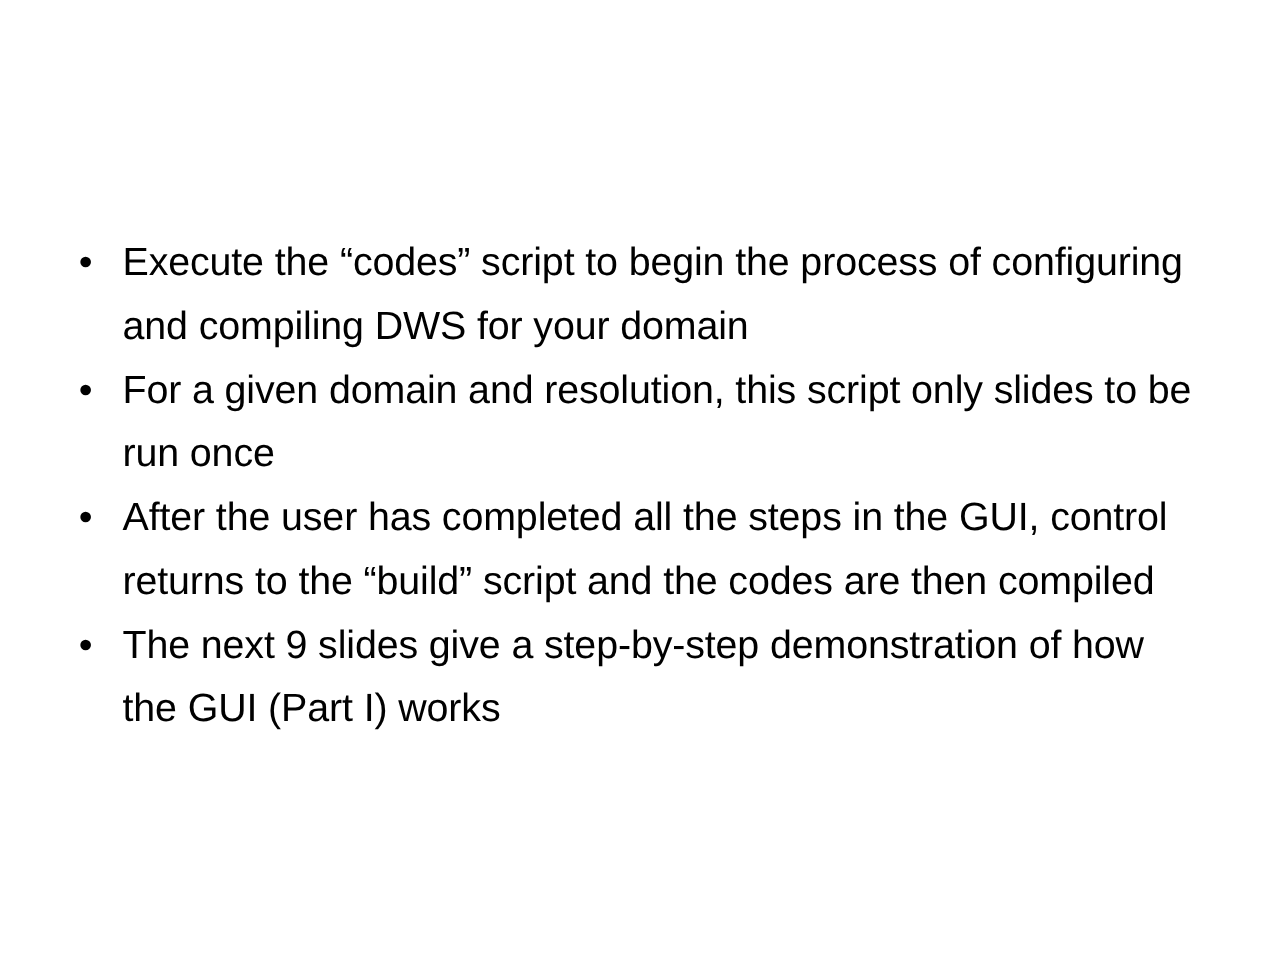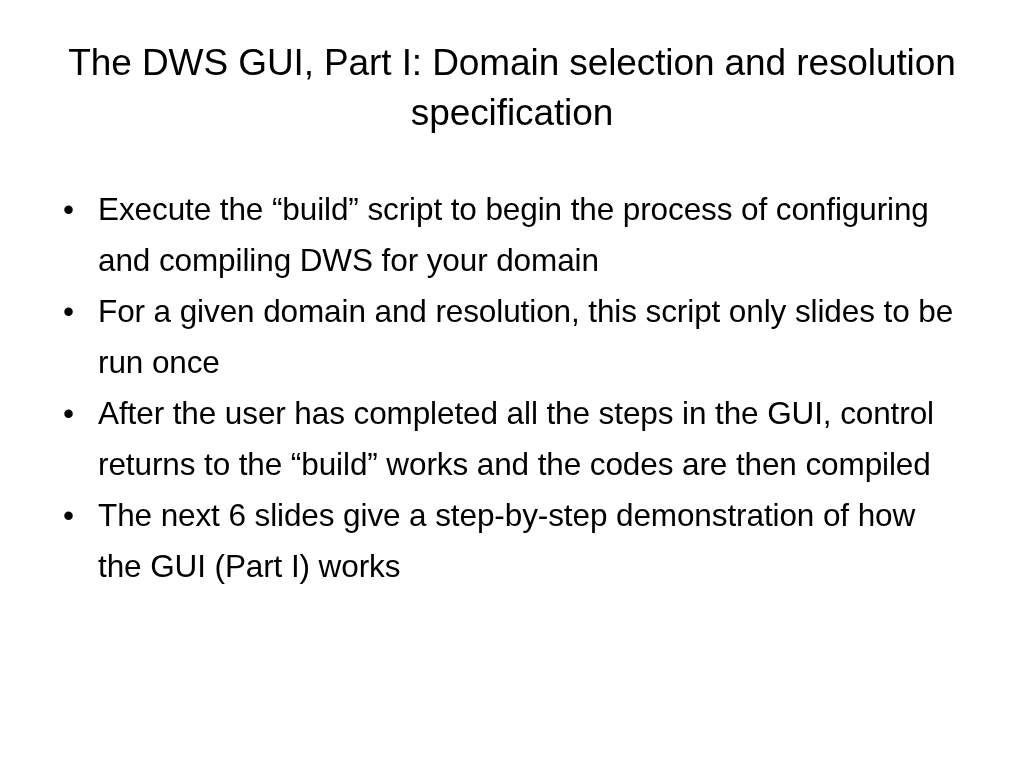--- a/index.html
+++ b/index.html
@@ -63,38 +63,37 @@
   }
   .bullet-text {
     display: block;
   }
 </style>
 </head>
 <body>
 
 <div class="slide">
 
-  <div class="slide-title">The DWS GUI, Part I: Domain selection and resolution specification</div>
 
   <div class="body-block">
 
     <div class="bullet-item">
       <span class="bullet-marker">•</span>
-      <span class="bullet-text">Execute the “build” script to begin the process of configuring and compiling DWS for your domain</span>
+      <span class="bullet-text">Execute the “codes” script to begin the process of configuring and compiling DWS for your domain</span>
     </div>
 
     <div class="bullet-item">
       <span class="bullet-marker">•</span>
       <span class="bullet-text">For a given domain and resolution, this script only slides to be run once</span>
     </div>
 
     <div class="bullet-item">
       <span class="bullet-marker">•</span>
-      <span class="bullet-text">After the user has completed all the steps in the GUI, control returns to the “build” works and the codes are then compiled</span>
+      <span class="bullet-text">After the user has completed all the steps in the GUI, control returns to the “build” script and the codes are then compiled</span>
     </div>
 
     <div class="bullet-item">
       <span class="bullet-marker">•</span>
-      <span class="bullet-text">The next 6 slides give a step-by-step demonstration of how the GUI (Part I) works</span>
+      <span class="bullet-text">The next 9 slides give a step-by-step demonstration of how the GUI (Part I) works</span>
     </div>
 
   </div>
 </div>
 
 </body></html>

